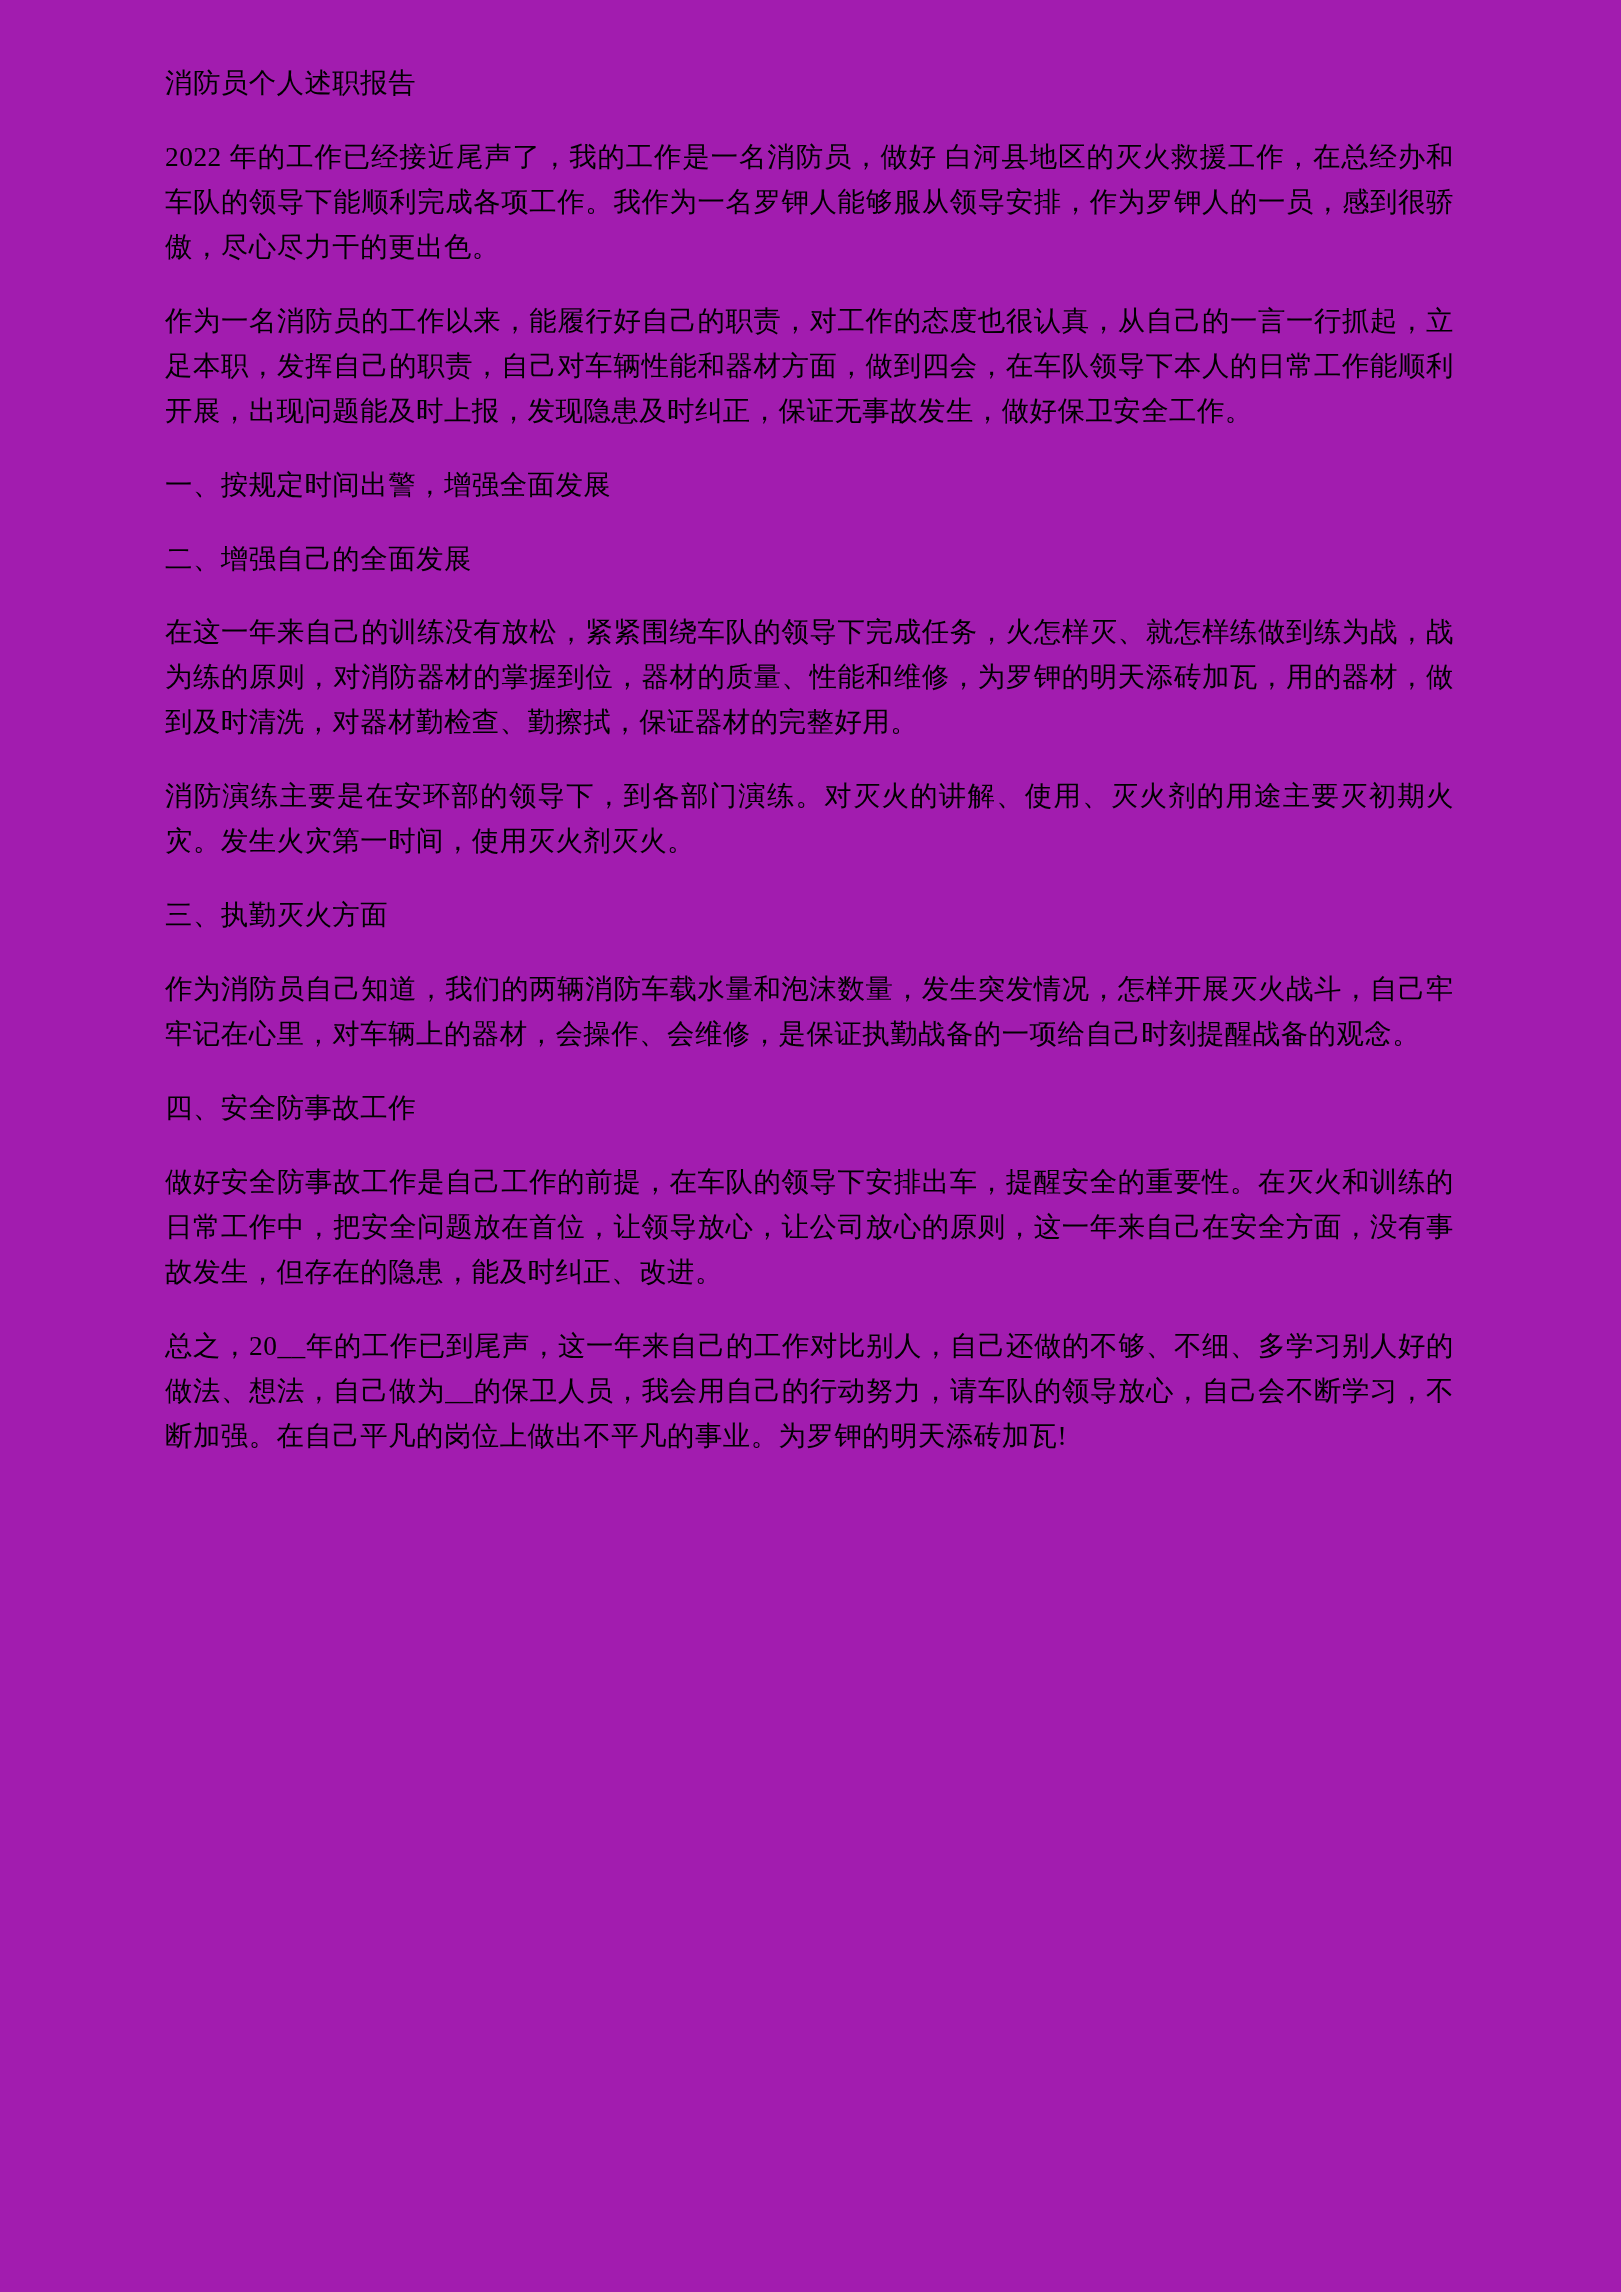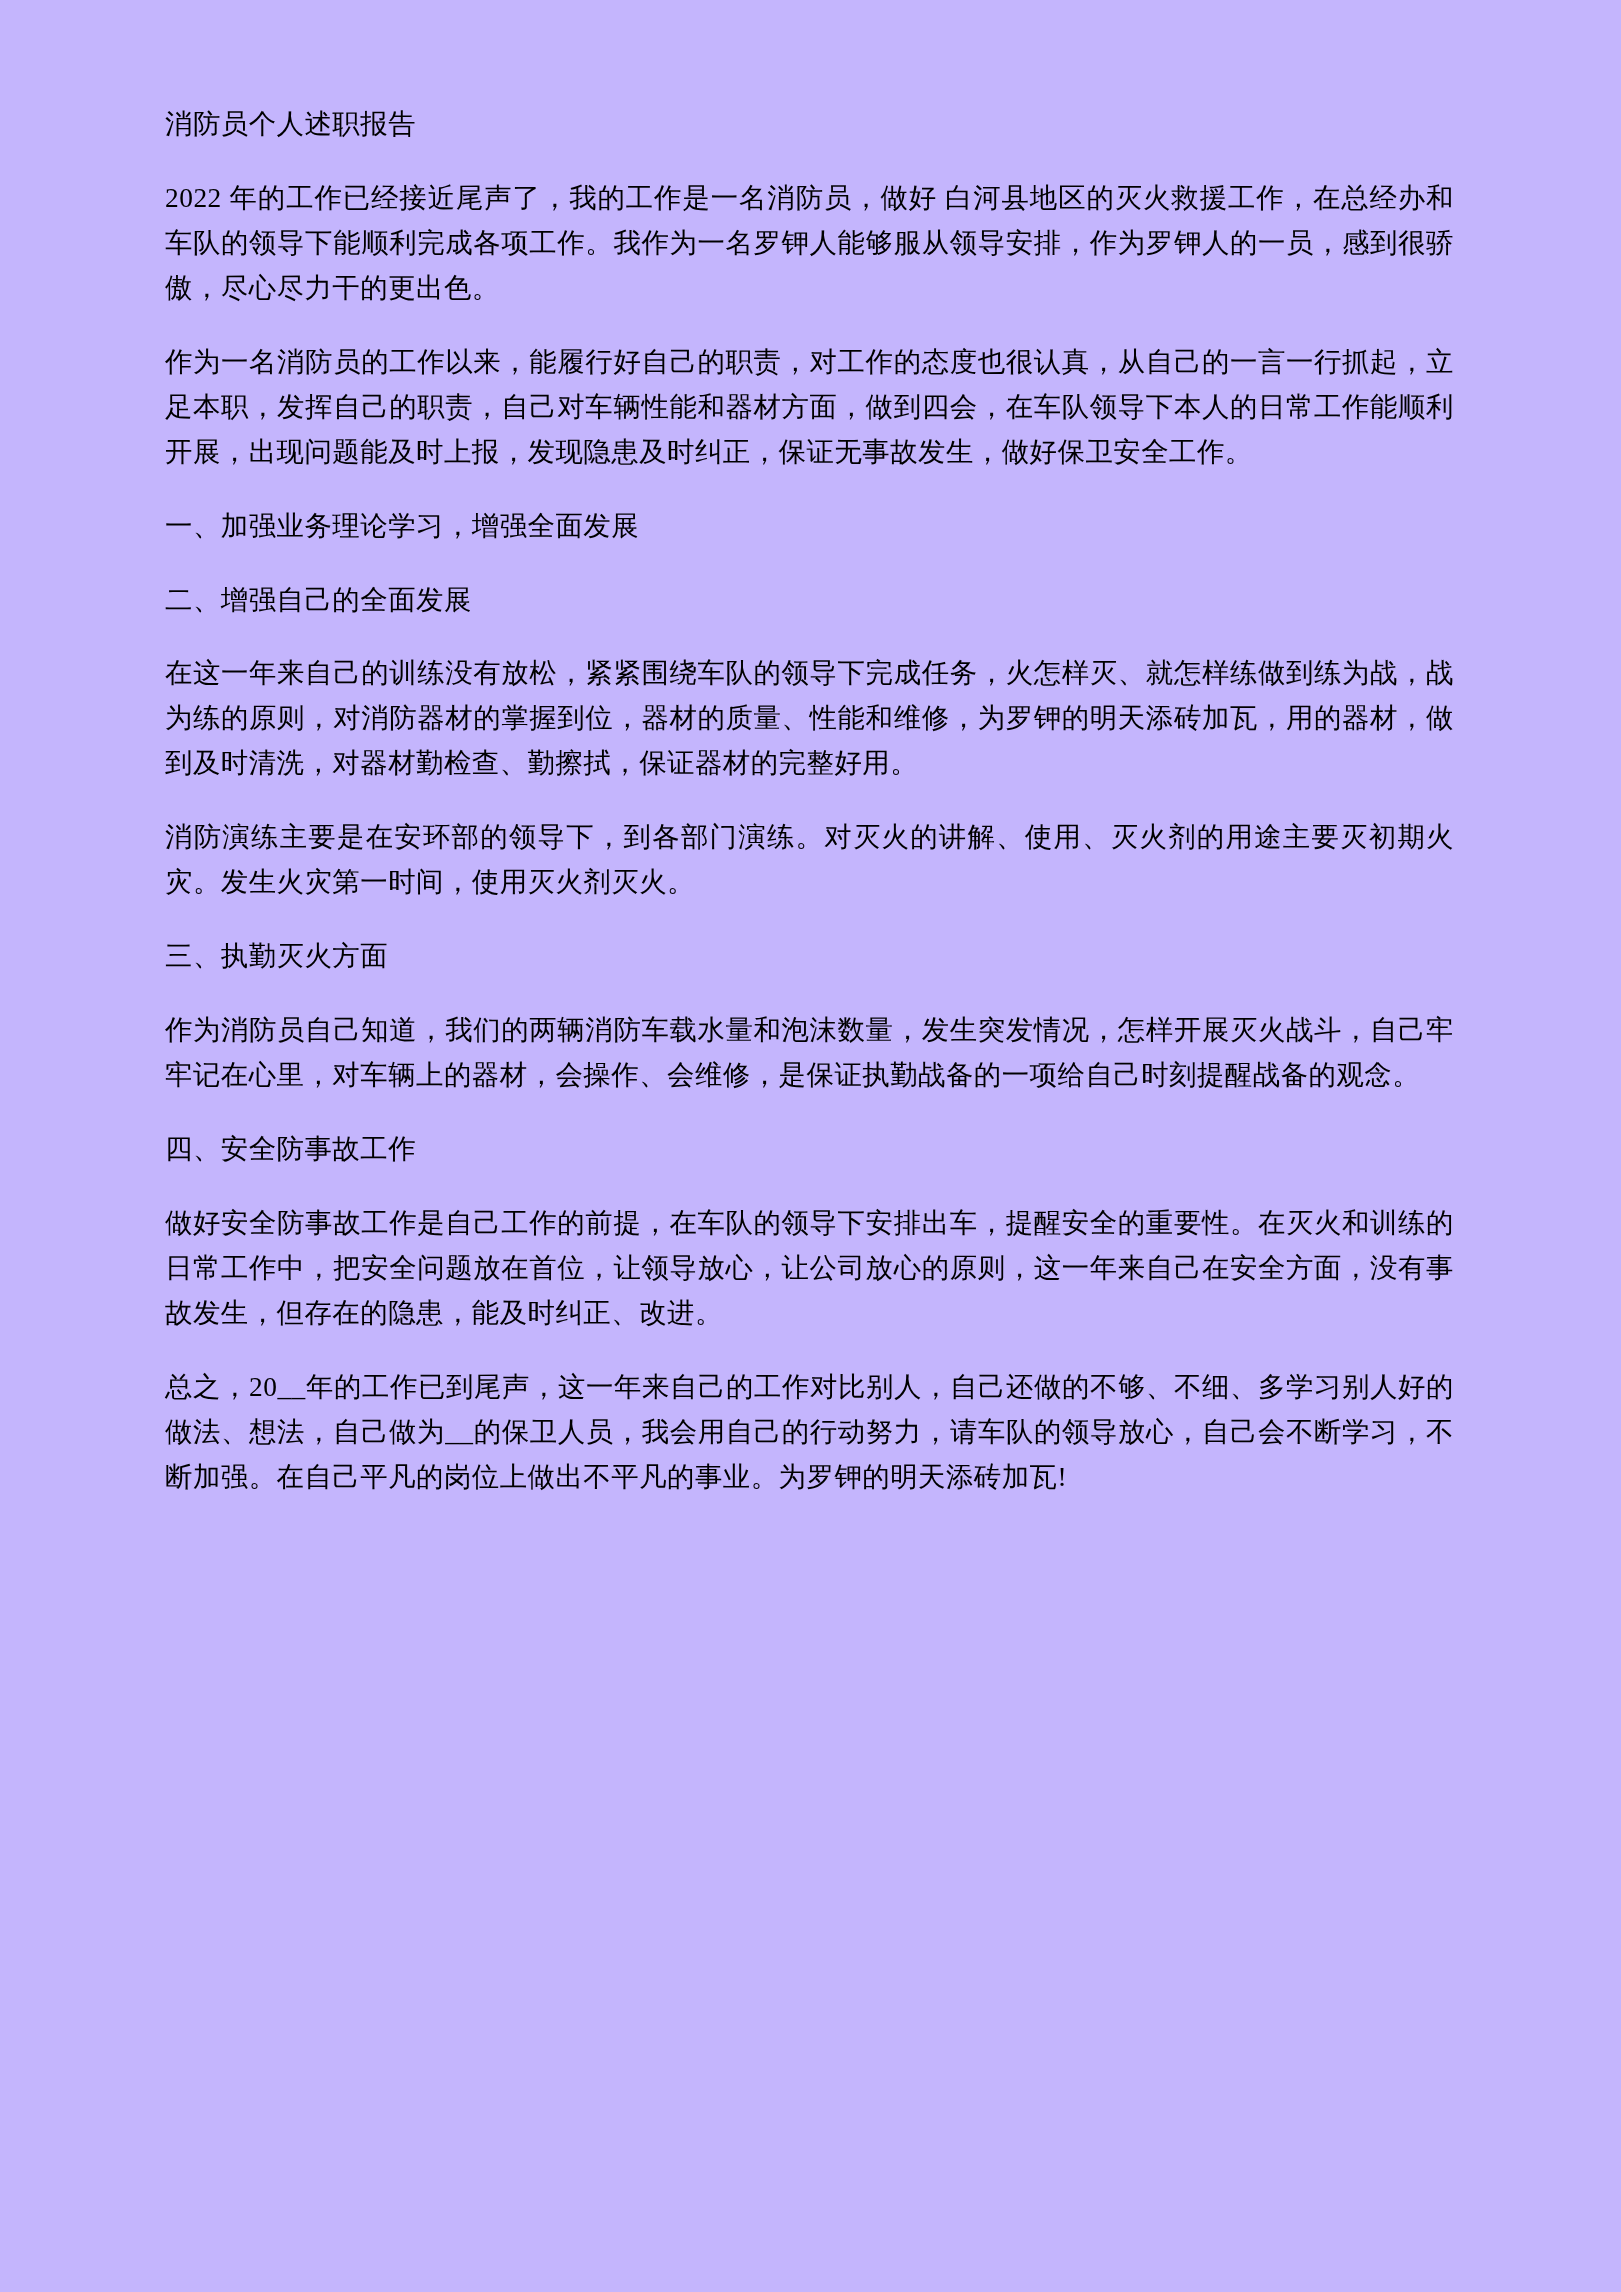--- a/index.html
+++ b/index.html
@@ -5,23 +5,23 @@
   html, body {
     margin: 0;
     padding: 0;
     background: #ffffff;
   }
   .page {
     position: relative;
     width: 1621px;
     height: 2293px;
     margin: 0 auto;
-    background: #c4b5fd;
+    background: #a21caf;
     box-sizing: border-box;
-    padding: 102px 167px 59px 165px;
+    padding: 61px 167px 59px 165px;
     font-family: "Liberation Serif", "DejaVu Serif", serif;
     color: #000000;
     overflow: hidden;
   }
   .para {
     margin: 0 0 29px 0;
     font-size: 27.4px;
     line-height: 1.64;
     text-align: justify;
     letter-spacing: 0.5px;
@@ -31,21 +31,21 @@
     margin-bottom: 0;
   }
 </style>
 </head>
 <body>
 
 <div class="page">
   <p class="para">消防员个人述职报告</p>
   <p class="para">2022 年的工作已经接近尾声了，我的工作是一名消防员，做好 白河县地区的灭火救援工作，在总经办和车队的领导下能顺利完成各项工作。我作为一名罗钾人能够服从领导安排，作为罗钾人的一员，感到很骄傲，尽心尽力干的更出色。</p>
   <p class="para">作为一名消防员的工作以来，能履行好自己的职责，对工作的态度也很认真，从自己的一言一行抓起，立足本职，发挥自己的职责，自己对车辆性能和器材方面，做到四会，在车队领导下本人的日常工作能顺利开展，出现问题能及时上报，发现隐患及时纠正，保证无事故发生，做好保卫安全工作。</p>
-  <p class="para">一、加强业务理论学习，增强全面发展</p>
+  <p class="para">一、按规定时间出警，增强全面发展</p>
   <p class="para">二、增强自己的全面发展</p>
   <p class="para">在这一年来自己的训练没有放松，紧紧围绕车队的领导下完成任务，火怎样灭、就怎样练做到练为战，战为练的原则，对消防器材的掌握到位，器材的质量、性能和维修，为罗钾的明天添砖加瓦，用的器材，做到及时清洗，对器材勤检查、勤擦拭，保证器材的完整好用。</p>
   <p class="para">消防演练主要是在安环部的领导下，到各部门演练。对灭火的讲解、使用、灭火剂的用途主要灭初期火灾。发生火灾第一时间，使用灭火剂灭火。</p>
   <p class="para">三、执勤灭火方面</p>
   <p class="para">作为消防员自己知道，我们的两辆消防车载水量和泡沫数量，发生突发情况，怎样开展灭火战斗，自己牢牢记在心里，对车辆上的器材，会操作、会维修，是保证执勤战备的一项给自己时刻提醒战备的观念。</p>
   <p class="para">四、安全防事故工作</p>
   <p class="para">做好安全防事故工作是自己工作的前提，在车队的领导下安排出车，提醒安全的重要性。在灭火和训练的日常工作中，把安全问题放在首位，让领导放心，让公司放心的原则，这一年来自己在安全方面，没有事故发生，但存在的隐患，能及时纠正、改进。</p>
   <p class="para">总之，20__年的工作已到尾声，这一年来自己的工作对比别人，自己还做的不够、不细、多学习别人好的做法、想法，自己做为__的保卫人员，我会用自己的行动努力，请车队的领导放心，自己会不断学习，不断加强。在自己平凡的岗位上做出不平凡的事业。为罗钾的明天添砖加瓦!</p>
 </div>
 

